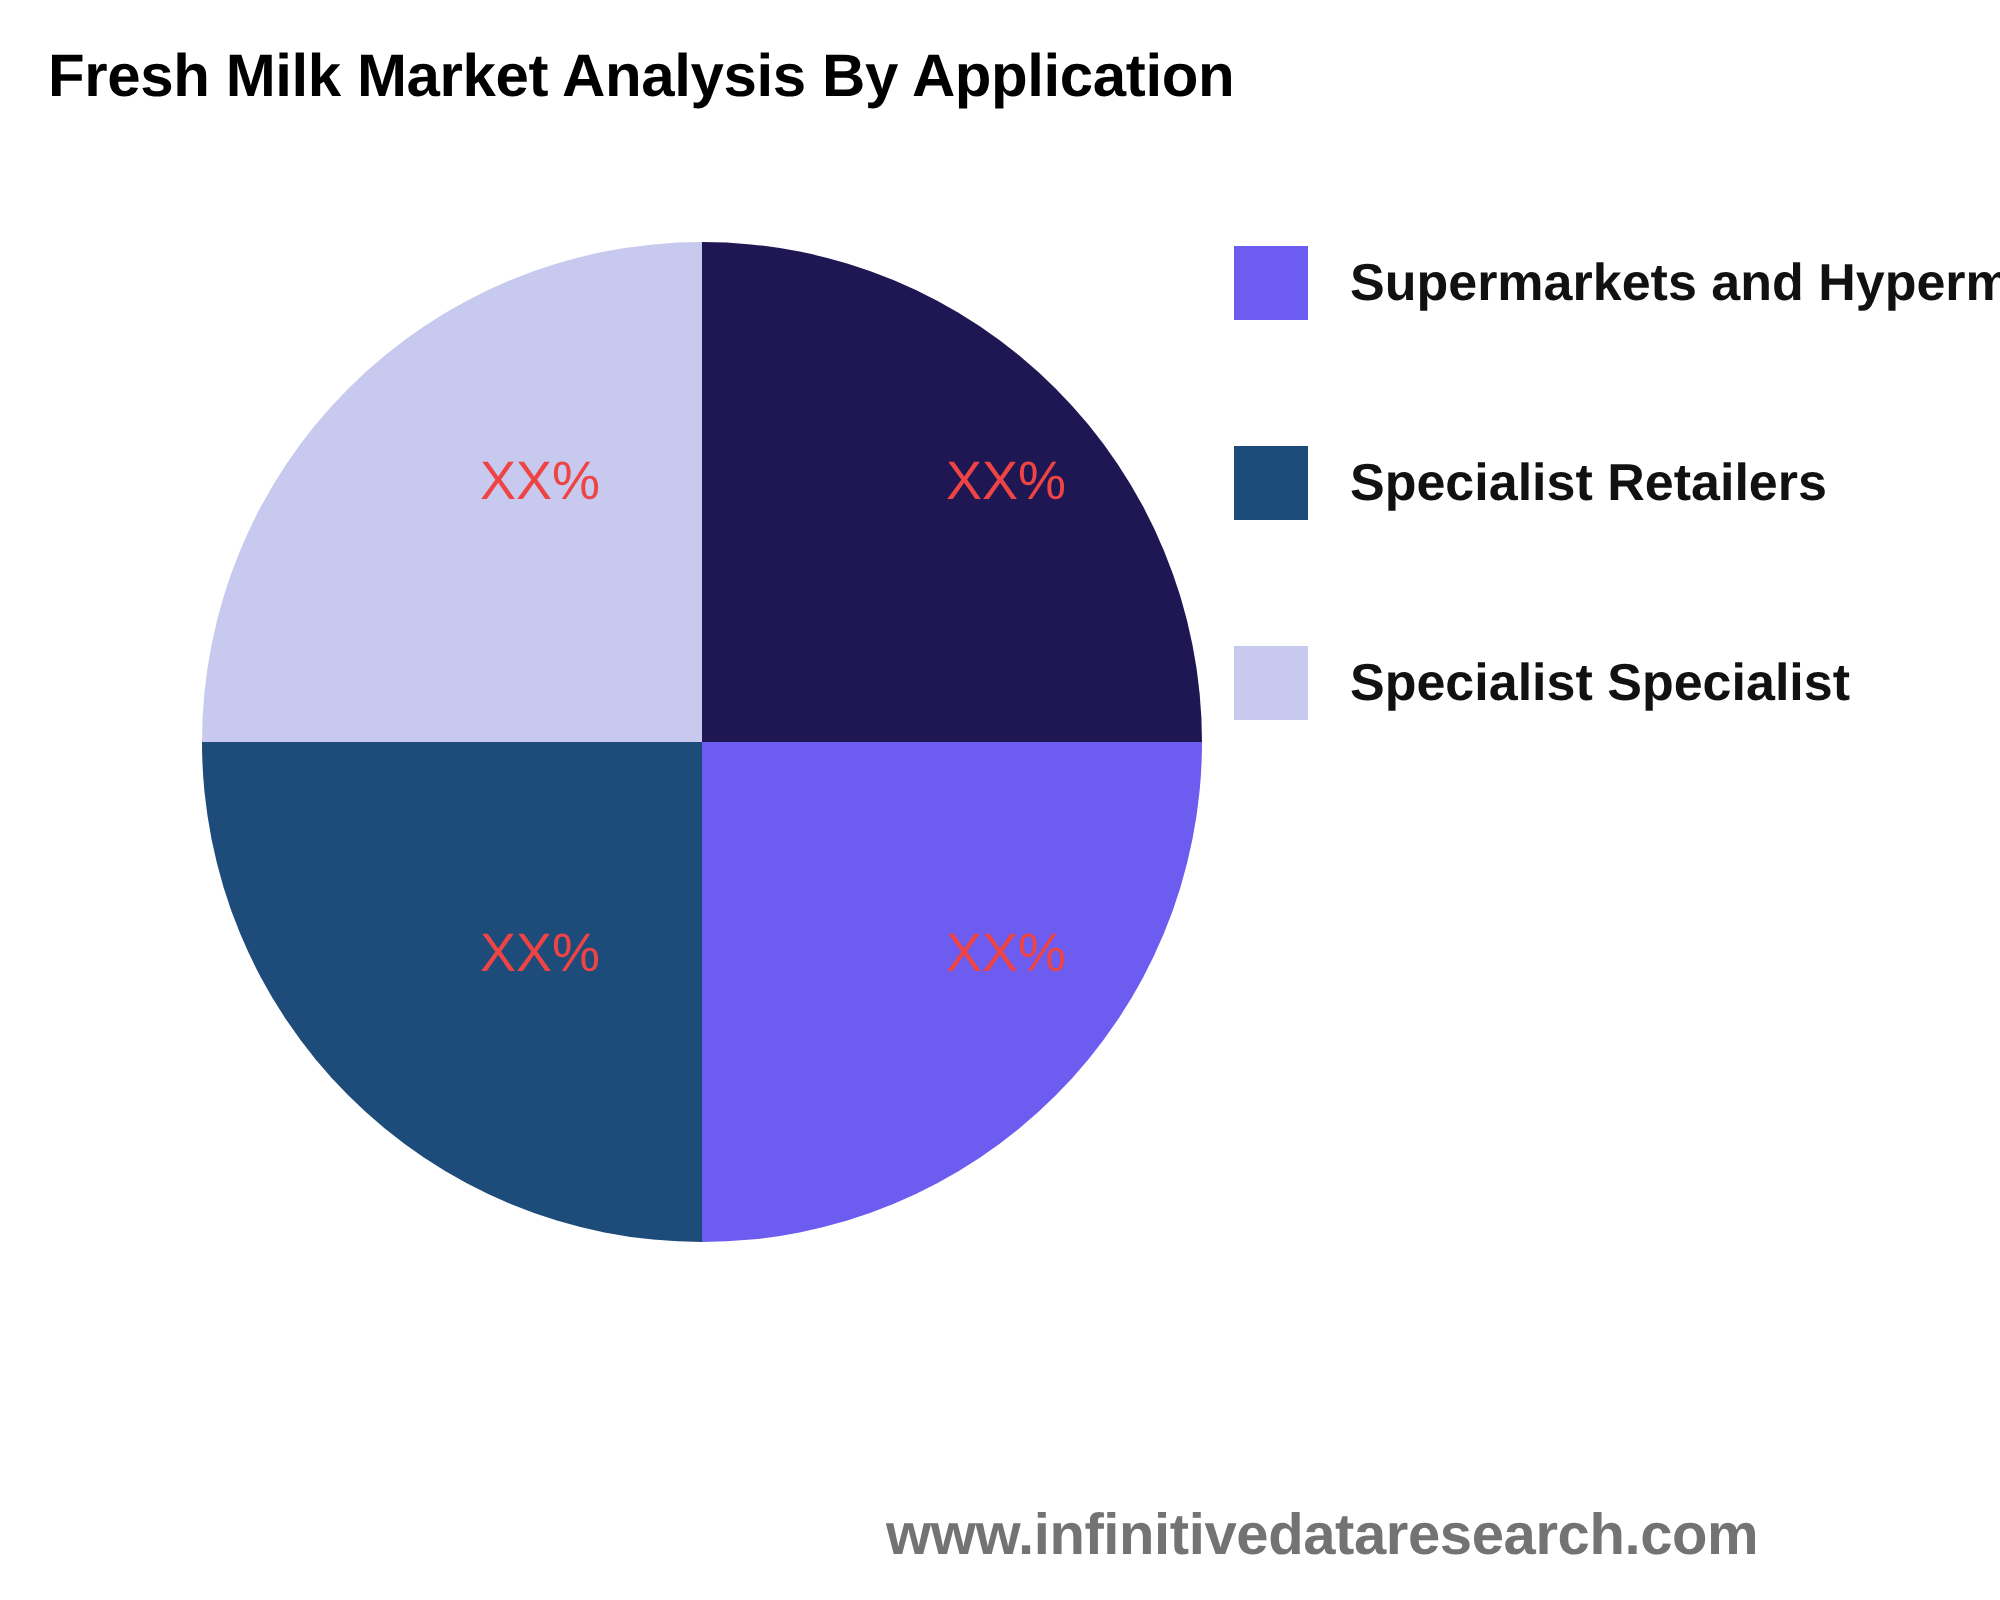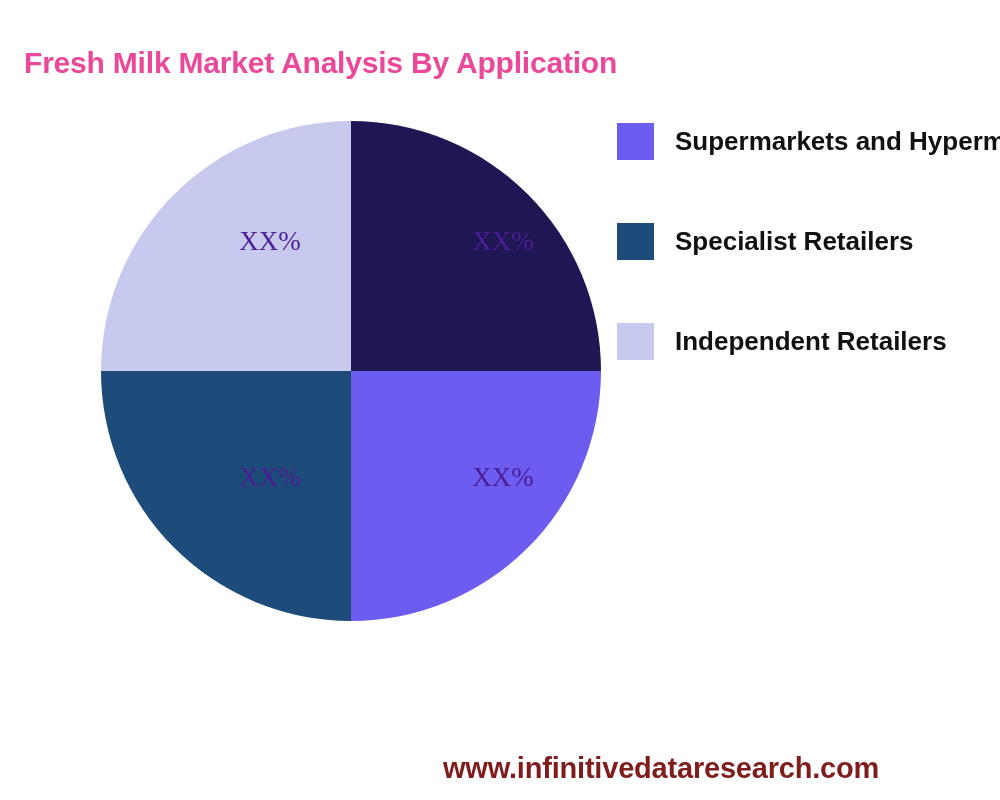--- a/index.html
+++ b/index.html
@@ -17,47 +17,45 @@
   }
 
   
   #chart-title {
     position: absolute;
     left: 24px;
     top: 22px;
     font-size: 30px;
     font-weight: bold;
     letter-spacing: -0.2px;
-    color: #ec4899;
+    color: #000000;
     white-space: nowrap;
-    margin-top: 24px;
   }
 
   
   #pie-wrap {
     position: absolute;
     left: 101px;
     top: 121px;
     width: 500px;
     height: 500px;
   }
   #pie-svg {
     display: block;
     width: 500px;
     height: 500px;
   }
   .slice-label {
     position: absolute;
     font-size: 27px;
     font-weight: 500;
-    color: #4c1d95;
+    color: #ef4444;
     transform: translate(-50%, -50%);
     white-space: nowrap;
     pointer-events: none;
-    font-family: Liberation Serif, serif;
   }
   .slice-label.q-tr { left: 402px; top: 120px; }
   .slice-label.q-br { left: 402px; top: 356px; }
   .slice-label.q-bl { left: 169px; top: 356px; }
   .slice-label.q-tl { left: 169px; top: 120px; }
 
   
   #legend {
     position: absolute;
     left: 617px;
@@ -129,19 +127,19 @@
     <span class="legend-label">Supermarkets and Hypermarkets</span>
   </div>
 
   <div class="legend-row">
     <span class="legend-swatch" id="sw-1" style="background: rgb(29, 75, 122);"></span>
     <span class="legend-label">Specialist Retailers</span>
   </div>
 
   <div class="legend-row">
     <span class="legend-swatch" id="sw-2" style="background: rgb(199, 201, 238);"></span>
-    <span class="legend-label">Independent Retailers</span>
+    <span class="legend-label">Specialist Specialist</span>
   </div>
 
 
 </div>
 
-<div id="footer-url" style="color: #7f1d1d;">www.infinitivedataresearch.com</div>
+<div id="footer-url" style="color: #737373;">www.infinitivedataresearch.com</div>
 
 </body></html>

